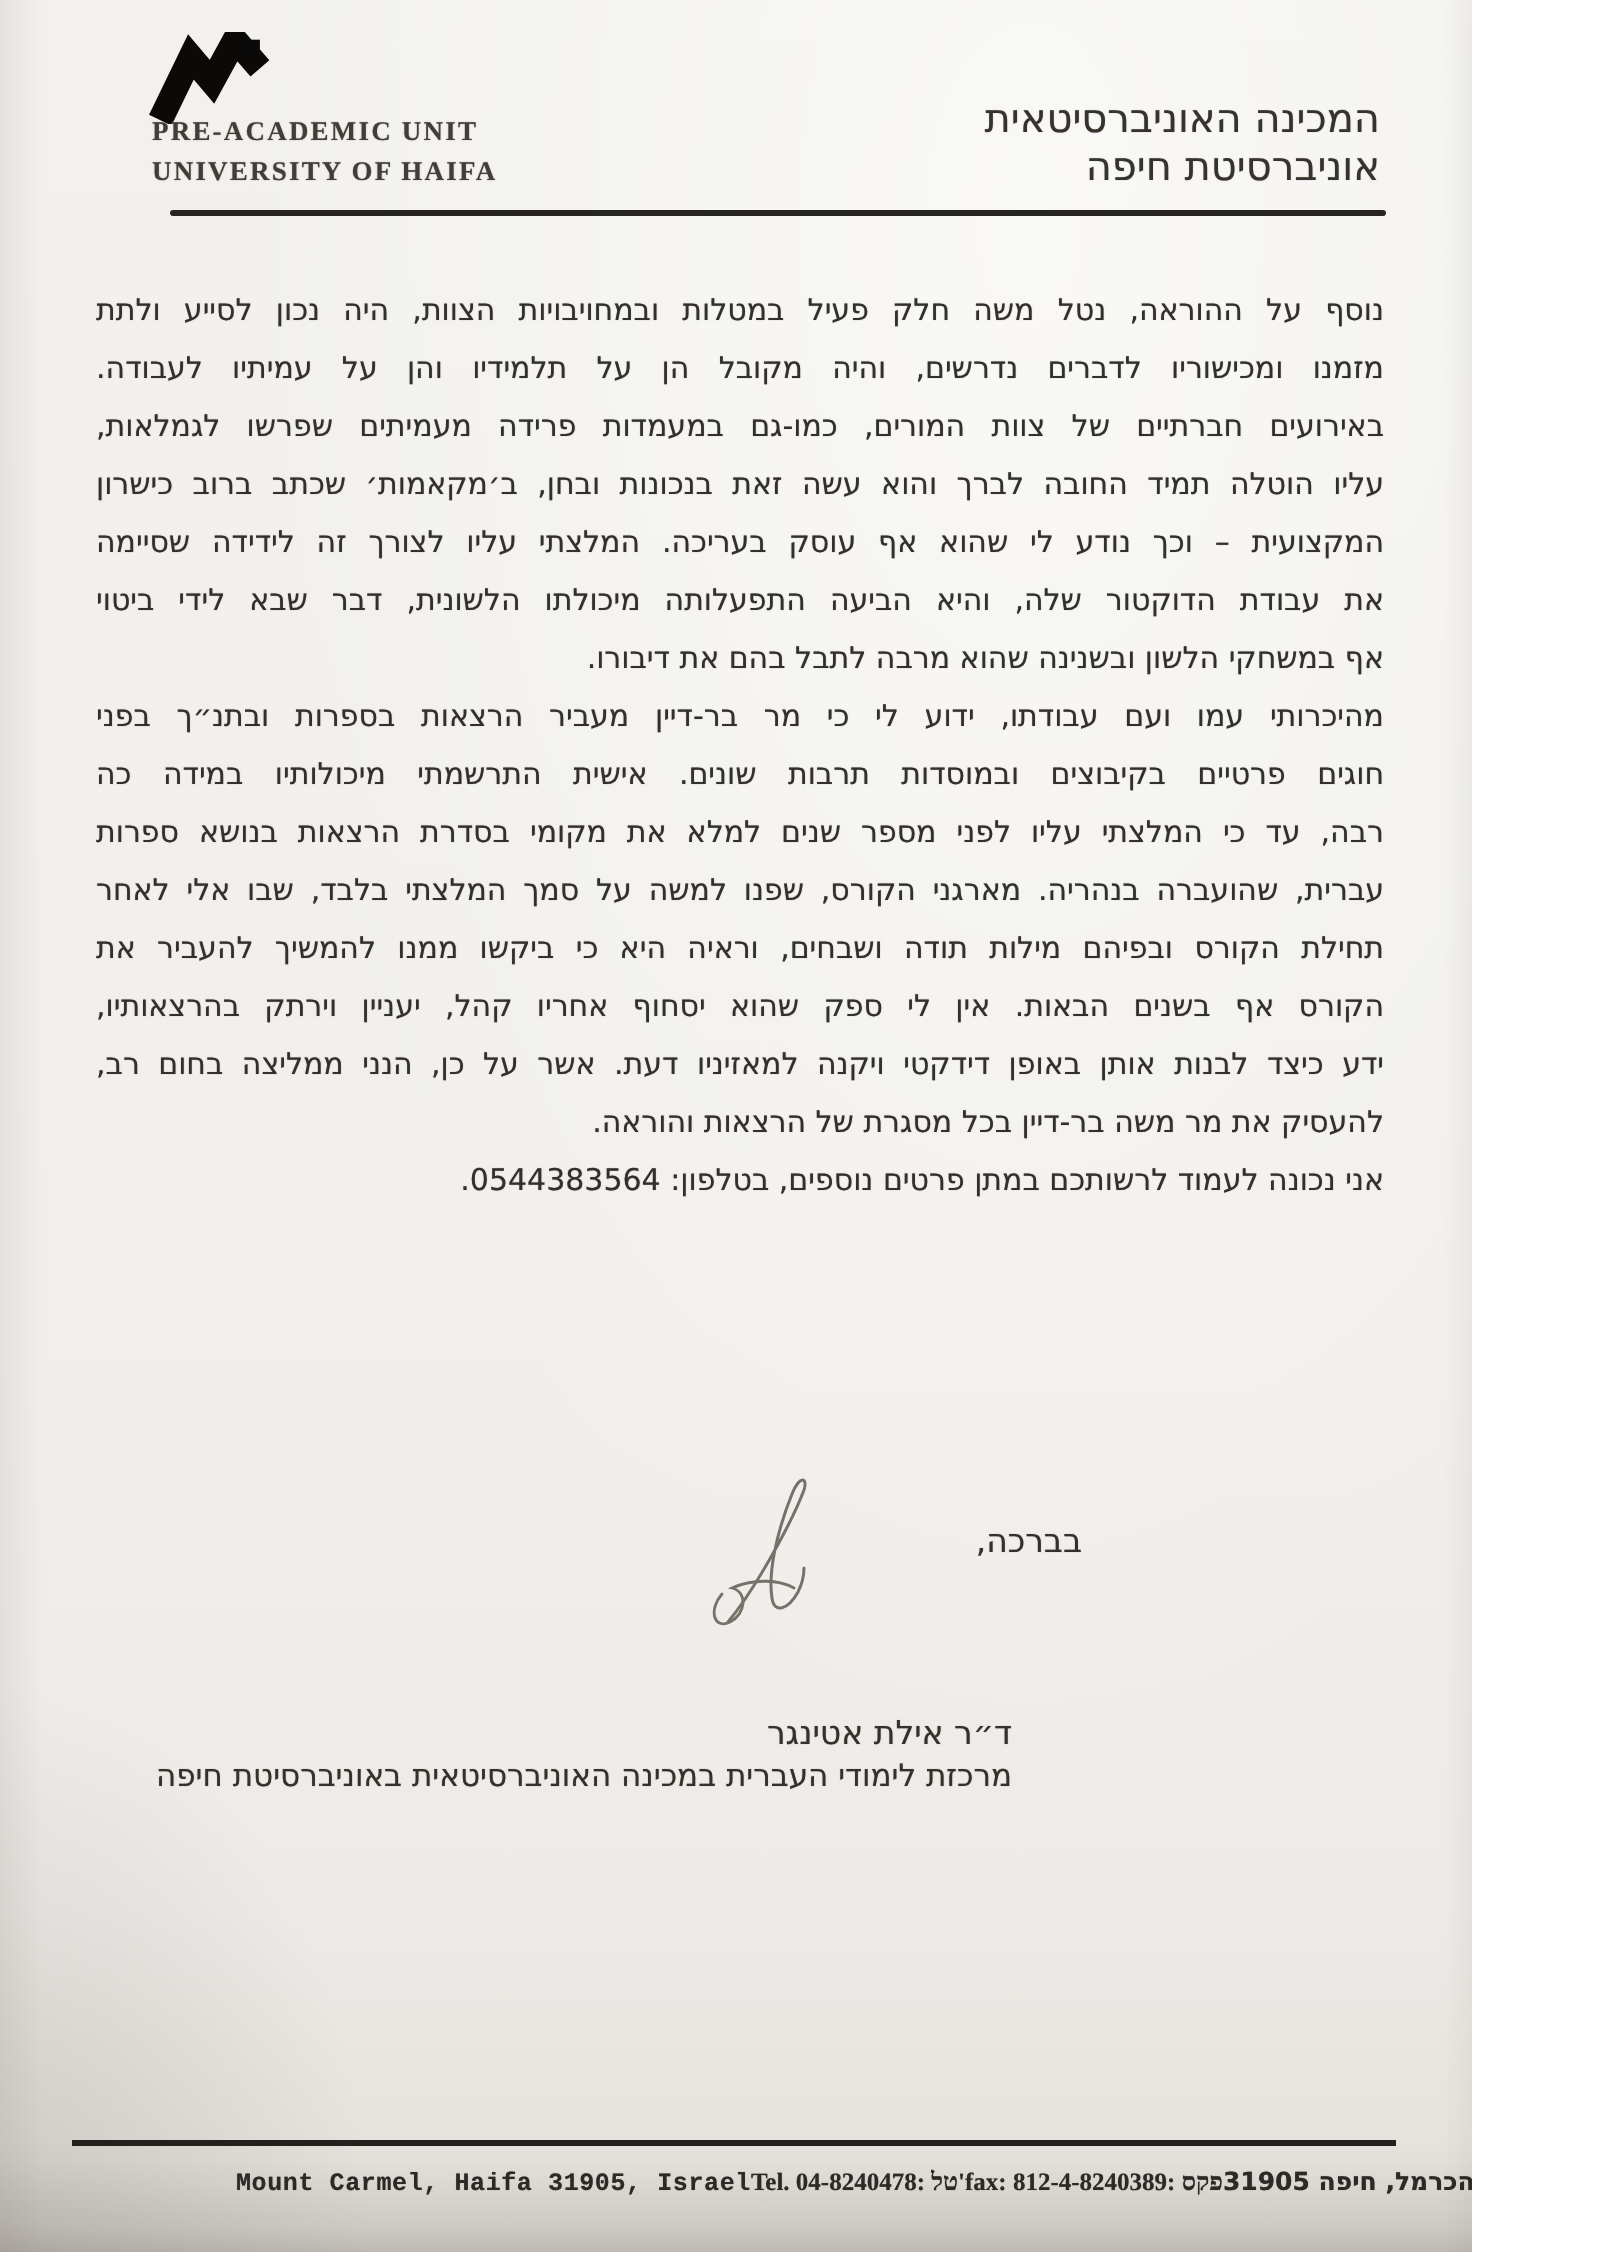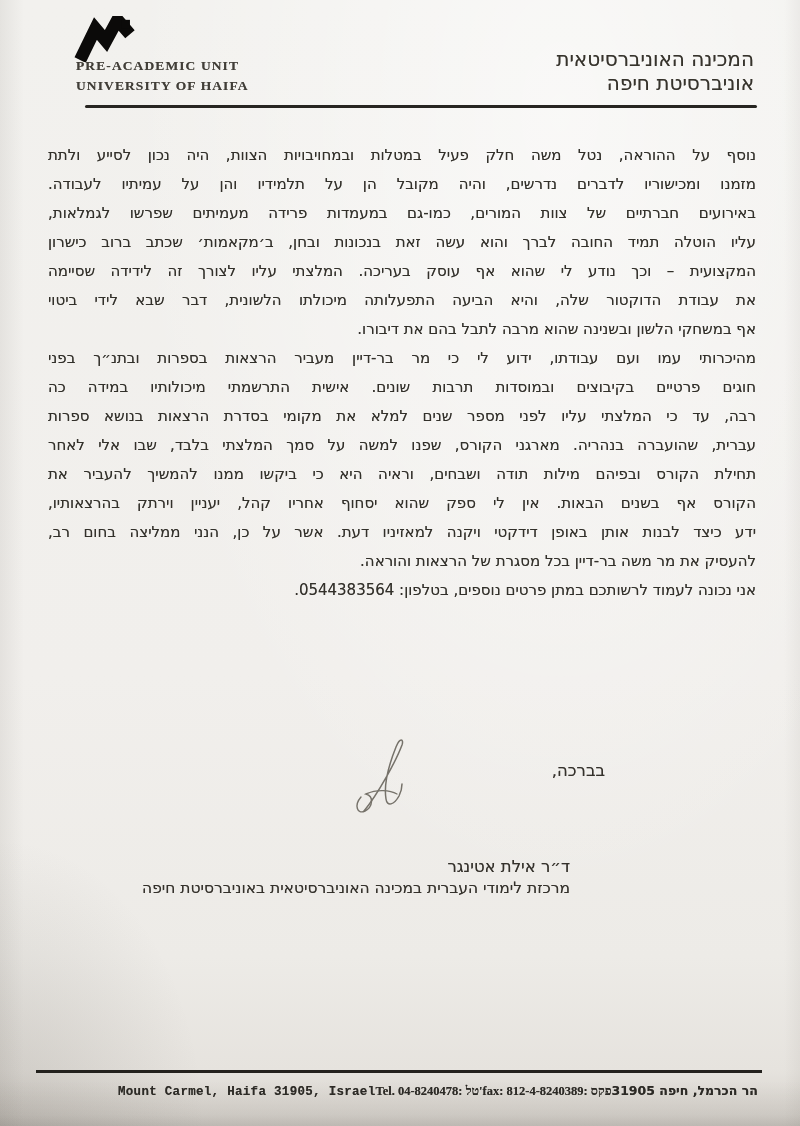--- a/index.html
+++ b/index.html
@@ -1,17 +1,17 @@
 <!DOCTYPE html>
 <html lang="he"><head>
 <meta charset="utf-8">
 <style>
   html,body{margin:0;padding:0;background:#ffffff;}
   .page{
-    position:relative;width:800px;height:1126px;overflow:hidden;
+    position:relative;width:736px;height:1126px;overflow:hidden;
     background:
       radial-gradient(ellipse at 70% 10%, rgba(255,255,255,.55), rgba(255,255,255,0) 55%),
       linear-gradient(180deg,#f2f1ee 0%,#f1efec 60%,#edebe7 85%,#e6e3de 95%,#d7d3cd 99%,#c9c5bf 100%);
     font-family:"DejaVu Sans",sans-serif;color:#333029;
   }
   .page::before{
     content:"";position:absolute;inset:0;pointer-events:none;
     background:
       linear-gradient(90deg, rgba(110,104,96,.10), rgba(110,104,96,0) 3%),
       linear-gradient(270deg, rgba(110,104,96,.07), rgba(110,104,96,0) 2%),

